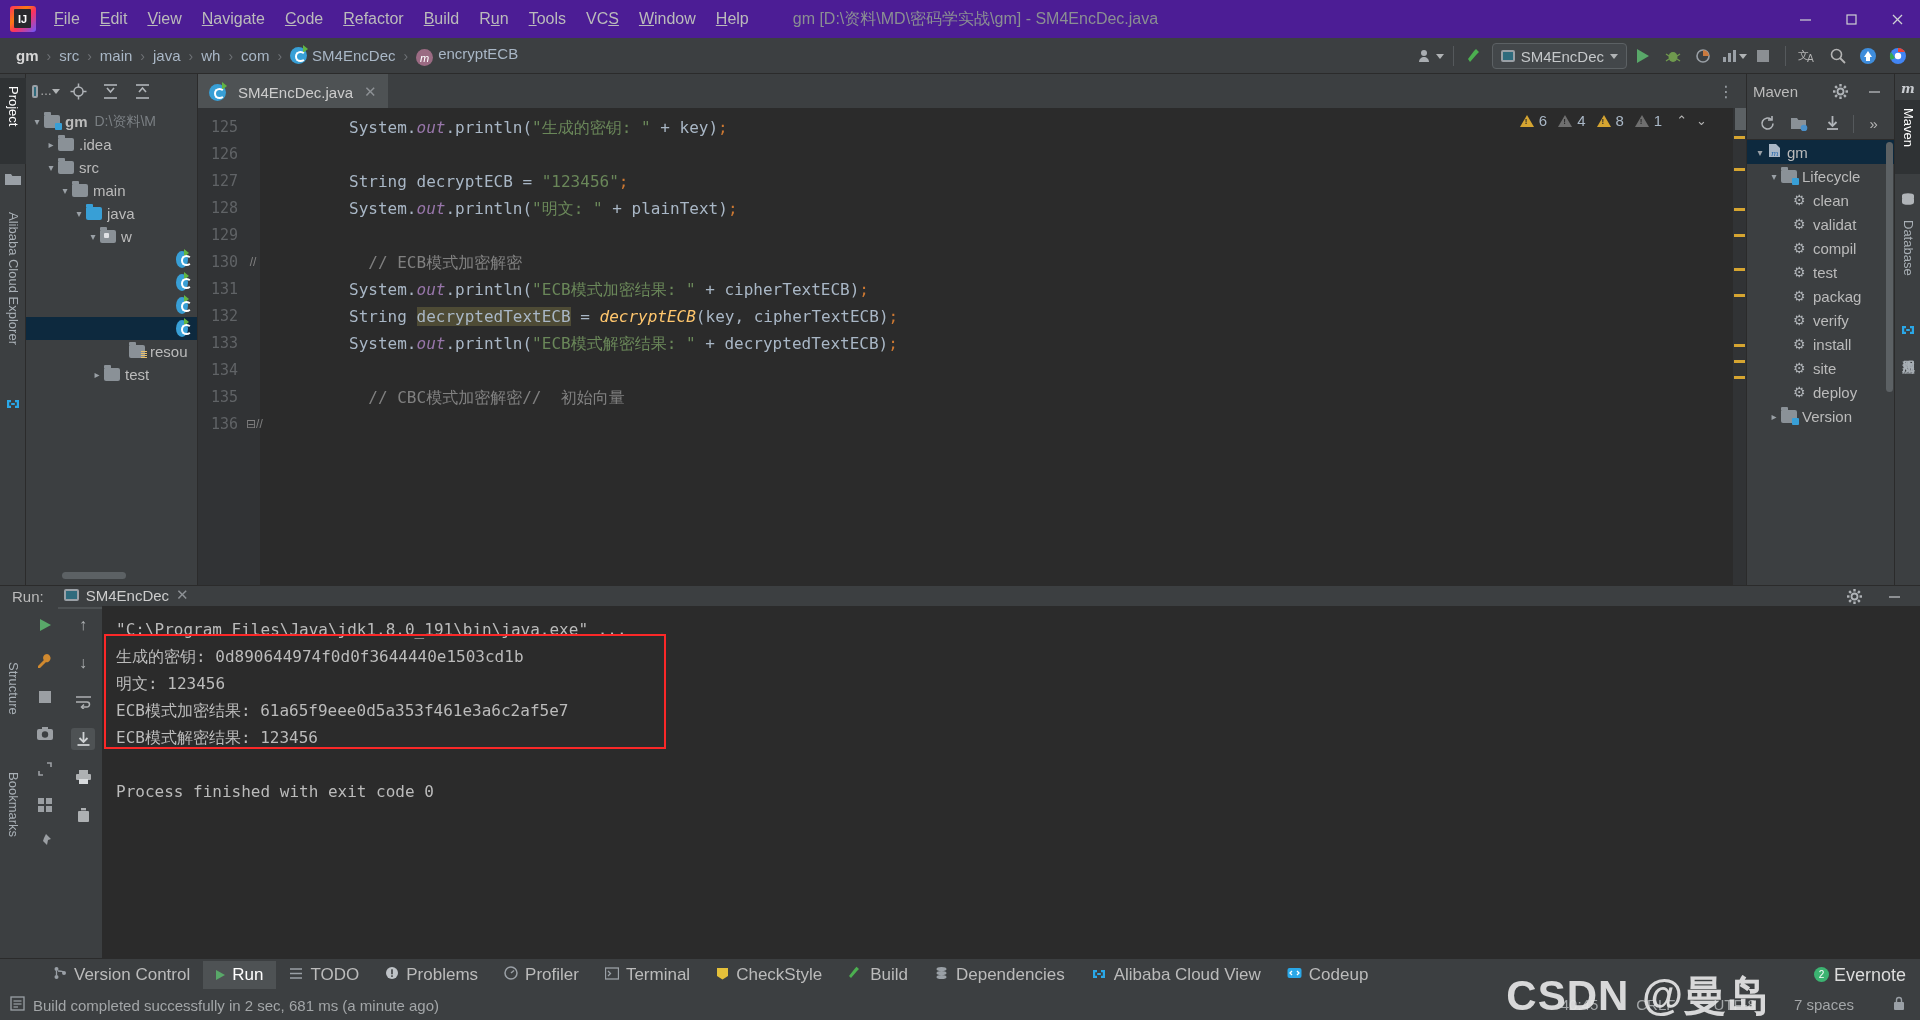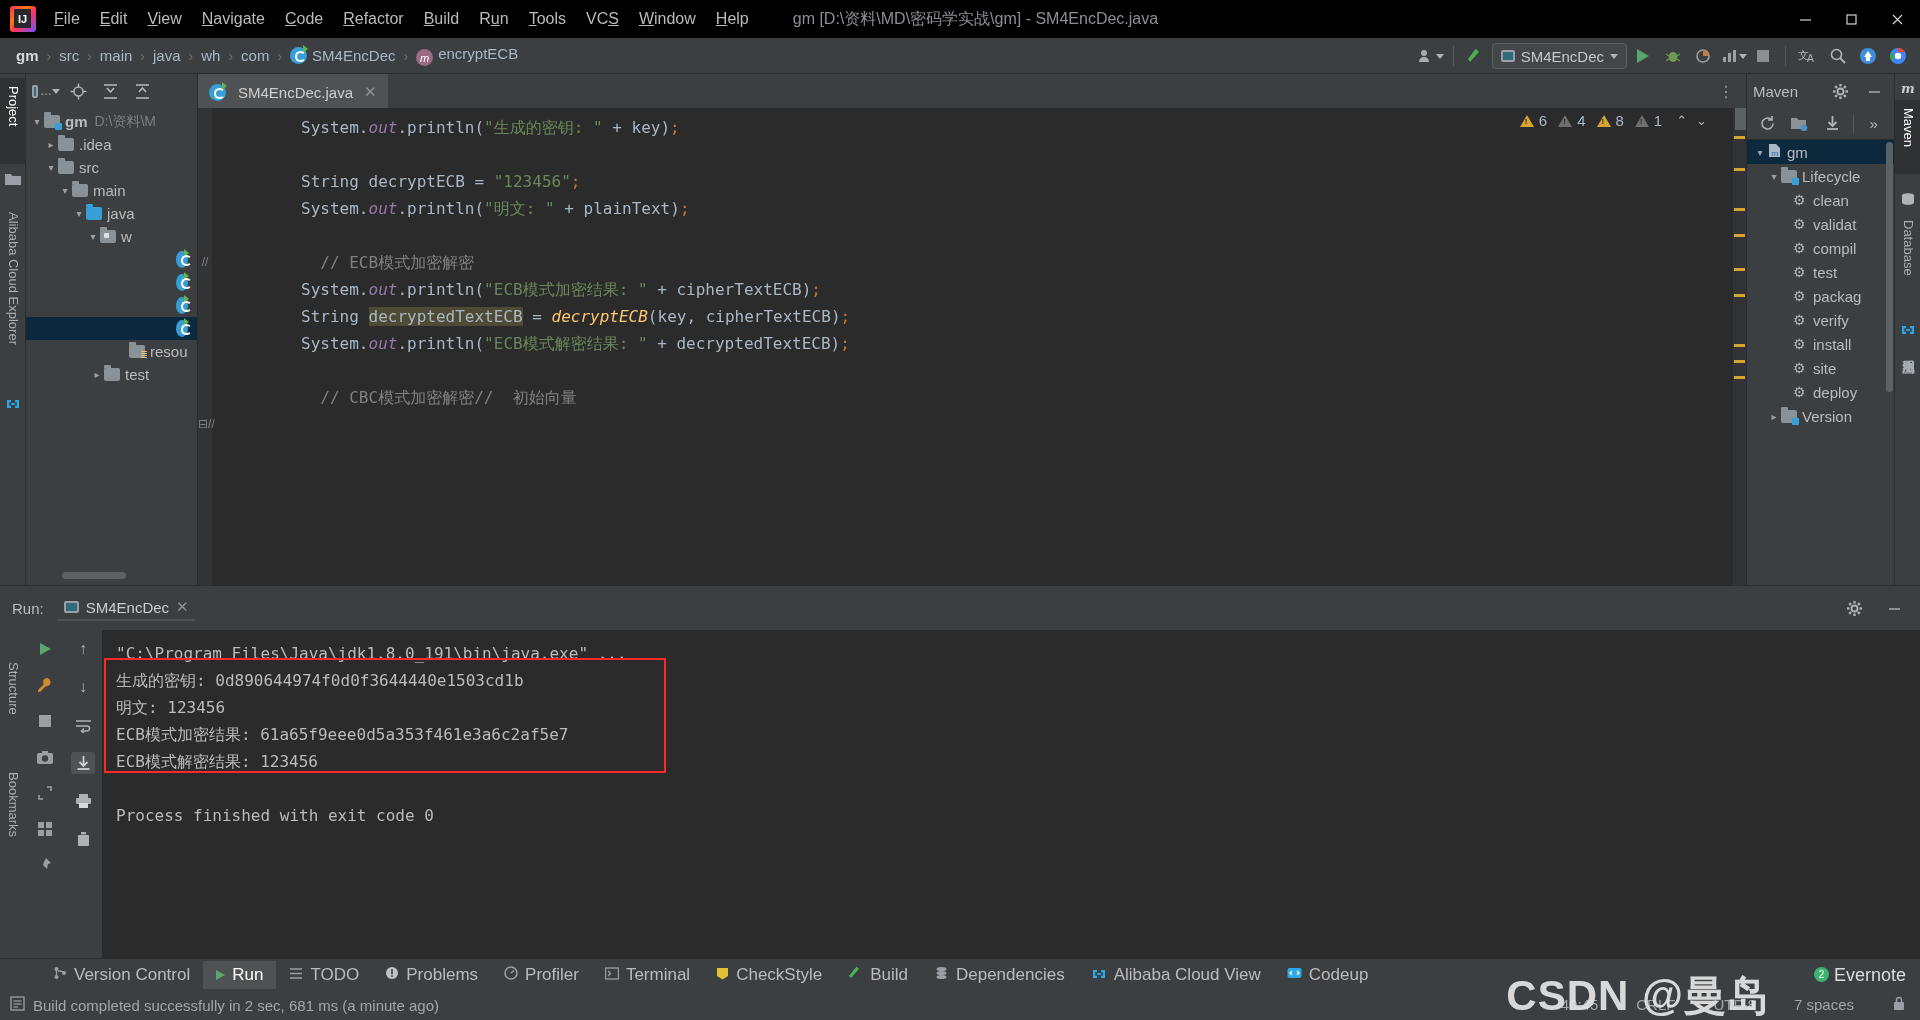--- a/index.html
+++ b/index.html
@@ -8,21 +8,21 @@
     background: #3c3f41;
     font-family: "Liberation Sans", "DejaVu Sans", sans-serif;
     font-size: 15px;
     color: #bbbbbb;
     overflow: hidden;
   }
   .app { position: relative; width: 1920px; height: 1020px; display: flex; flex-direction: column; }
 
   
   .titlebar {
-    height: 38px; background: #000000; display: flex; align-items: center;
+    height: 38px; background: #4c1d95; display: flex; align-items: center;
     flex: 0 0 38px; position: relative;
   }
   .ij-logo {
     width: 26px; height: 26px; margin: 0 8px 0 10px; position: relative; flex: none;
     border-radius: 3px; overflow: hidden;
     background: linear-gradient(135deg,#fe315d 0%, #f97a12 35%, #fe315d 55%, #6b57ff 100%);
   }
   .ij-logo::after {
     content: "IJ"; position: absolute; left: 4px; top: 3px; width: 17px; height: 19px;
     background: #27282c; color: #fff; font-size: 11px; font-weight: bold;
@@ -201,21 +201,21 @@
     width: 14px; height: 14px; flex: none; margin-right: 6px; color:#b0b4b8; font-size: 14px; line-height: 14px;
   }
   .mtree { flex: 1; position: relative; overflow: hidden; }
   .mscroll { position: absolute; right: 1px; top: 2px; width: 7px; height: 250px; background: #5c6164; border-radius: 4px;}
 
   
   .rightrail { width: 26px; flex: none; background: #3c3f41; border-left: 1px solid #2b2b2b; position: relative;}
 
   
   .runpanel { flex: 0 0 373px; background: #3c3f41; display: flex; flex-direction: column; border-top: 1px solid #2b2b2b;}
-  .run-head { height: 44px; display: flex; align-items: center; padding-left: 12px; gap: 14px; position: relative;}
+  .run-head { height: 20px; display: flex; align-items: center; padding-left: 12px; gap: 14px; position: relative;}
   .run-head .lbl { color: #bbbbbb; font-size: 15px; }
   .run-tab { display: flex; align-items: center; gap: 7px; font-size: 15px; color: #cdcdcd; padding: 3px 6px;
     border-bottom: 2px solid #4e5254; }
   .run-head-right { position: absolute; right: 12px; display: flex; gap: 12px; align-items: center; color:#b4b4b4;}
   .run-body { flex: 1; display: flex; min-height: 0; }
   .run-rail1 { width: 26px; flex: none; position: relative; }
   .run-rail2 { width: 38px; flex: none; display: flex; flex-direction: column; align-items: center; padding-top: 8px; gap: 14px;}
   .run-rail3 { width: 38px; flex: none; display: flex; flex-direction: column; align-items: center; padding-top: 8px; gap: 16px;}
   .rail-btn { width: 24px; height: 22px; display: flex; align-items: center; justify-content: center; color: #aeb1b3; font-size: 16px;}
   .console {
@@ -515,20 +515,34 @@
       <div class="tabstrip">
         <div class="etab">
           <span class="cls-ico"></span>
           <span>SM4EncDec.java</span>
           <span class="x">✕</span>
         </div>
         <div class="dots">⋮</div>
       </div>
 
       <div class="code-area">
+        <div class="gutter">
+          <div>125</div>
+          <div>126</div>
+          <div>127</div>
+          <div>128</div>
+          <div>129</div>
+          <div>130</div>
+          <div>131</div>
+          <div>132</div>
+          <div>133</div>
+          <div>134</div>
+          <div>135</div>
+          <div>136</div>
+        </div>
         <div class="foldcol">
           <div></div>
           <div></div>
           <div></div>
           <div></div>
           <div></div>
           <div style="color:#808080">//</div>
           <div></div>
           <div></div>
           <div></div>

